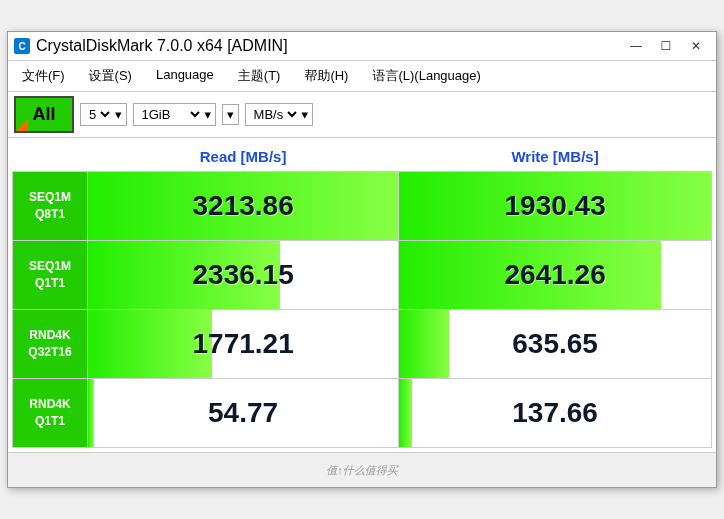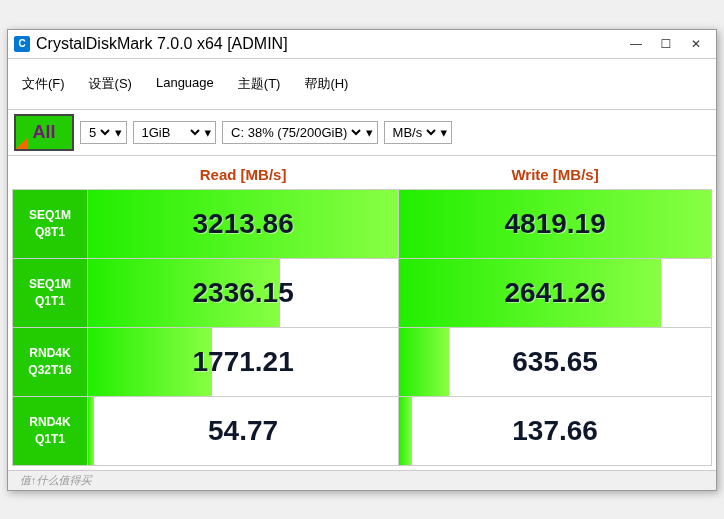--- a/index.html
+++ b/index.html
@@ -62,36 +62,36 @@
       color: #333;
     }
     .menu-bar {
       background: white;
       display: flex;
       padding: 2px 6px;
       border-bottom: 1px solid #ccc;
       gap: 8px;
     }
     .menu-item {
-      padding: 14px 8px;
+      padding: 4px 8px;
       cursor: pointer;
       font-size: 13px;
       color: #000;
     }
     .toolbar {
       background: white;
       display: flex;
       align-items: center;
       padding: 4px 6px;
       gap: 6px;
       border-bottom: 1px solid #ccc;
     }
     .all-btn {
       background: #22cc00;
-      color: #701a75;
+      color: #000000;
       font-weight: bold;
       font-size: 18px;
       border: 2px solid #444;
       padding: 6px 14px;
       cursor: pointer;
       min-width: 60px;
       position: relative;
     }
     .all-btn::after {
       content: '';
@@ -127,21 +127,21 @@
     }
     .bench-table {
       width: 100%;
       border-collapse: collapse;
     }
     .bench-table th {
       font-size: 15px;
       font-weight: bold;
       padding: 6px 10px;
       text-align: center;
-      color: #c2410c;
+      color: #1d4ed8;
     }
     .bench-table td {
       border: 1px solid #ccc;
       padding: 0;
     }
     .row-label {
       background: #22cc00;
       color: white;
       font-weight: bold;
       font-size: 12px;
@@ -173,25 +173,25 @@
       font-size: 28px;
       font-weight: bold;
       color: #0f172a;
       text-align: center;
       line-height: 68px;
       text-shadow: 1px 1px 0 rgba(255,255,255,0.5);
     }
     .status-bar {
       background: #f0f0f0;
       border-top: 1px solid #ccc;
-      padding: 2px 12px;
-      display: flex;
-      justify-content: flex-start;
-      align-items: center;
-      height: 20px;
+      padding: 2px 6px;
+      display: flex;
+      justify-content: center;
+      align-items: center;
+      height: 35px;
     }
     .watermark {
       font-size: 11px;
       color: #999;
       font-style: italic;
     }
     .header-row th:first-child { width: 75px; }
   </style>
 </head>
 <body>
@@ -209,20 +209,21 @@
       <button class="title-bar-btn close">✕</button>
     </div>
   </div>
 
   <div class="menu-bar">
   <span class="menu-item">文件(F)</span>
       <span class="menu-item">设置(S)</span>
       <span class="menu-item">Language</span>
       <span class="menu-item">主题(T)</span>
       <span class="menu-item">帮助(H)</span>
+      <span class="menu-item">语言(L)(Language)</span>
     </div>
 
   <div class="toolbar">
     <button class="all-btn">All</button>
     <div class="select-box">
       <select>
         <option>5</option>
         <option>1</option>
         <option>3</option>
       </select>
@@ -230,23 +231,20 @@
     </div>
     <div class="select-box">
       <select>
         <option>1GiB</option>
         <option>512MiB</option>
         <option>2GiB</option>
       </select>
       <span>▾</span>
     </div>
     <div class="select-box">
-      <select>
-        <option>C: 38% (75/200GiB)</option>
-      </select>
       <span>▾</span>
     </div>
     <div class="select-box">
       <select>
         <option>MB/s</option>
         <option>GB/s</option>
       </select>
       <span>▾</span>
     </div>
   </div>
@@ -262,21 +260,21 @@
       </thead>
       <tbody id="bench-tbody">
       <tr>
             <td class="row-label"><span>SEQ1M</span><br><span>Q8T1</span></td>
             <td class="value-cell">
       <div class="value-bar" style="width:100%"></div>
       <div class="value-text">3213.86</div>
     </td>
             <td class="value-cell">
       <div class="value-bar" style="width:100%"></div>
-      <div class="value-text">4819.19</div>
+      <div class="value-text">1930.43</div>
     </td>
           </tr>
           <tr>
             <td class="row-label"><span>SEQ1M</span><br><span>Q1T1</span></td>
             <td class="value-cell">
       <div class="value-bar" style="width:62%"></div>
       <div class="value-text">2336.15</div>
     </td>
             <td class="value-cell">
       <div class="value-bar" style="width:84%"></div>

